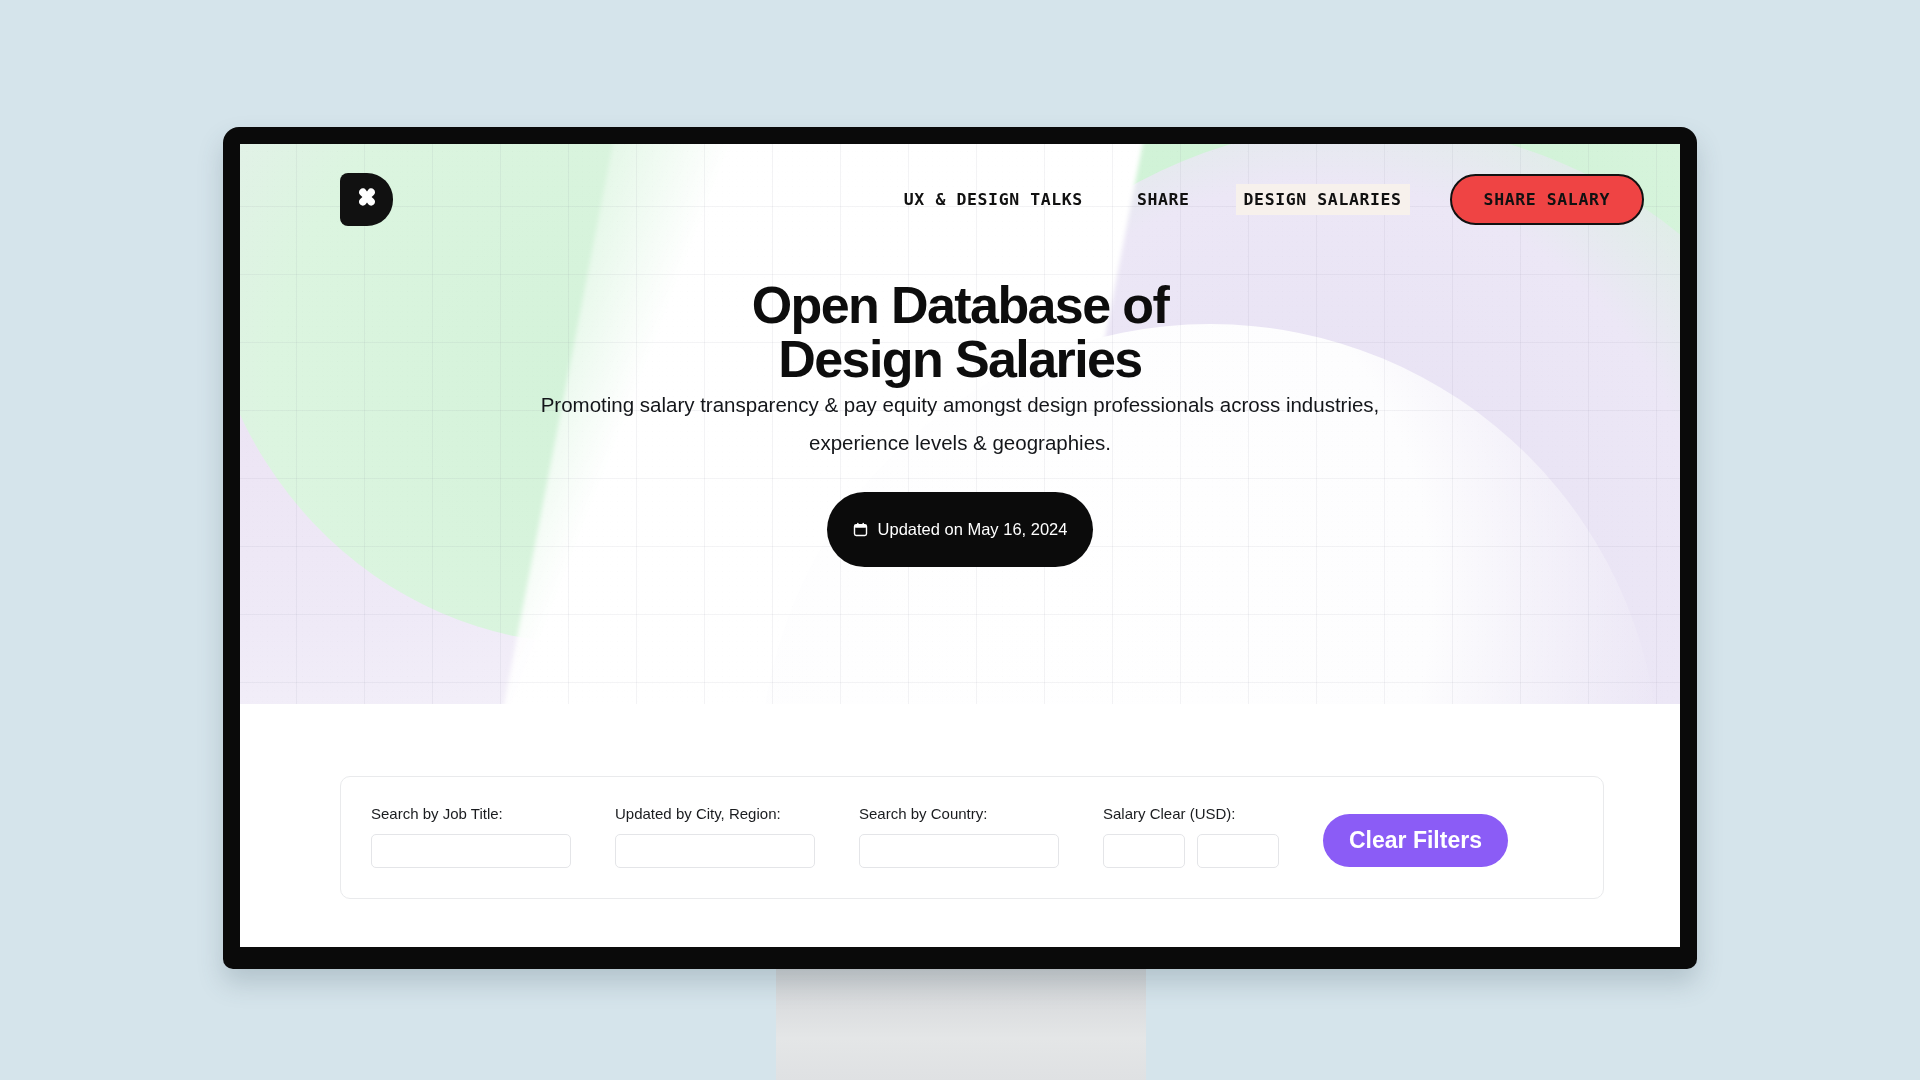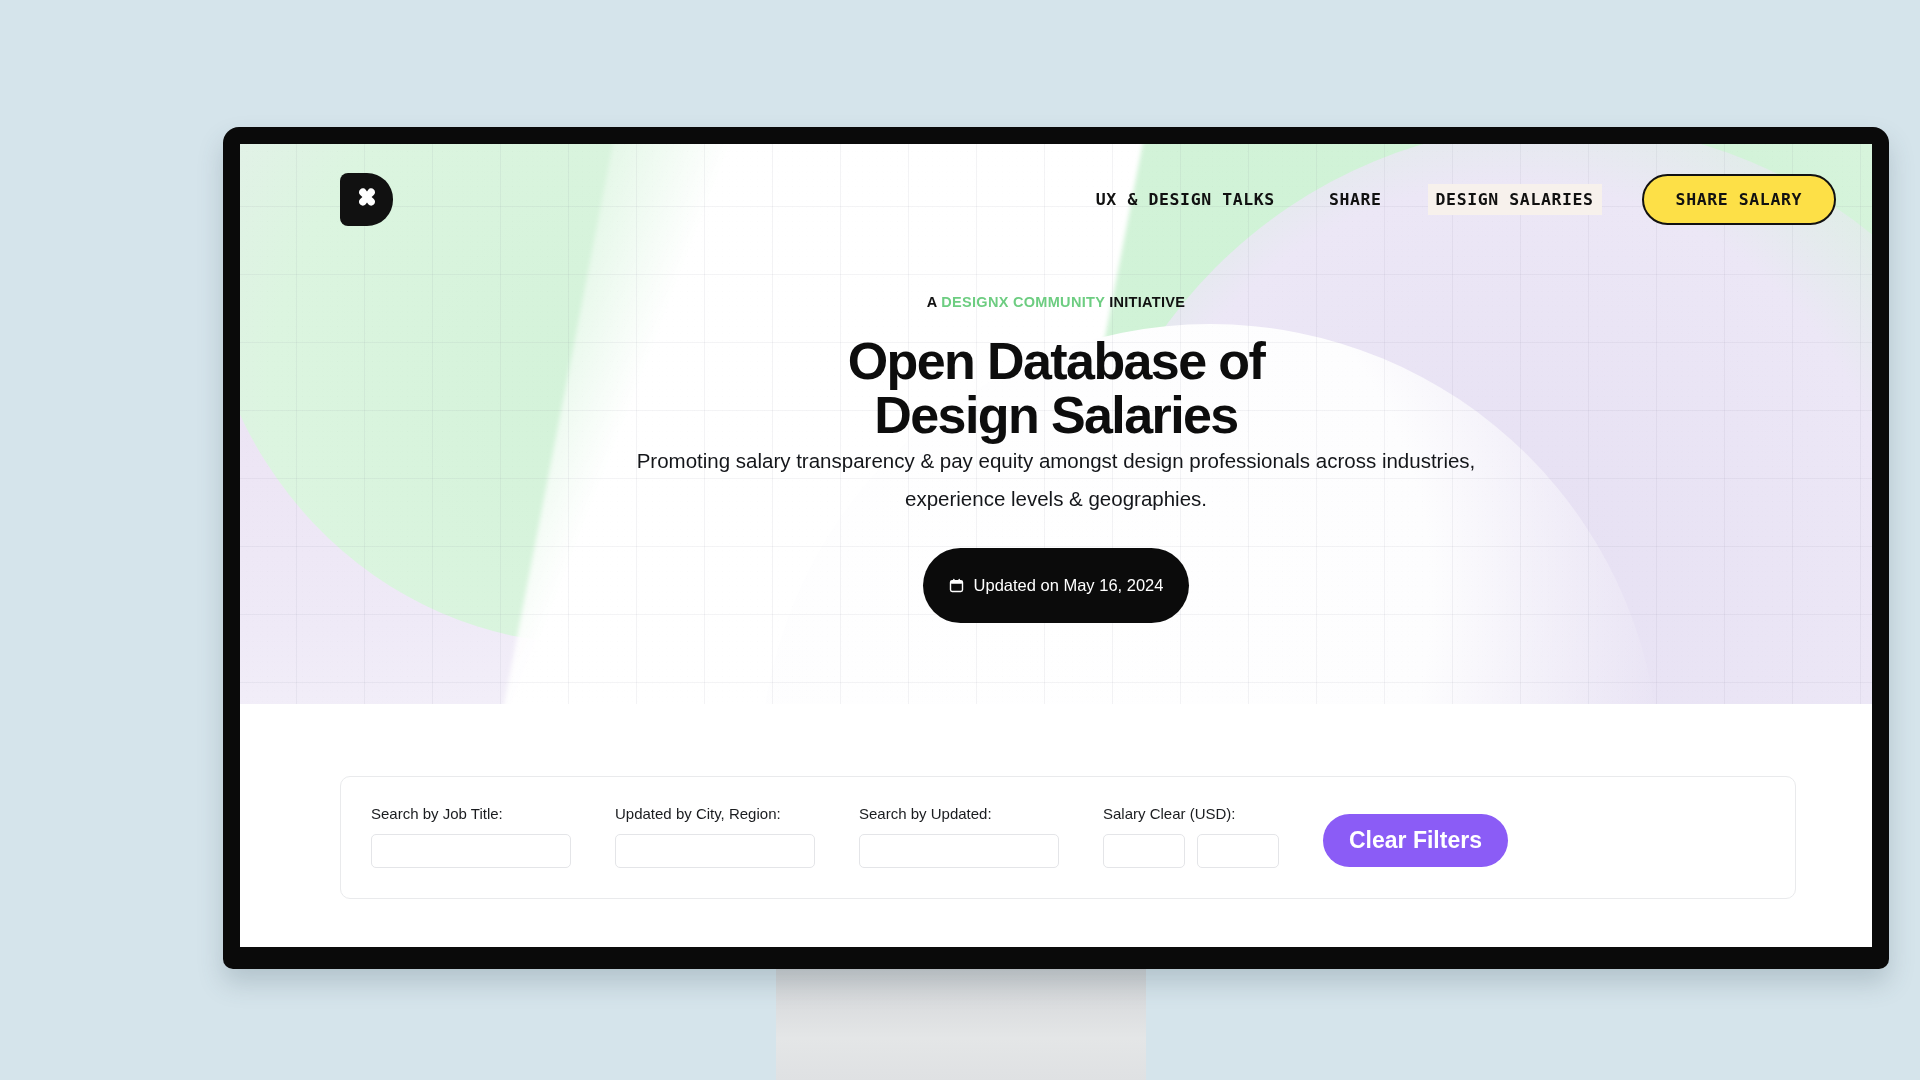--- a/index.html
+++ b/index.html
@@ -30,21 +30,21 @@
     content:"";
     position:absolute;
     left:0; top:0; right:0; height:10px;
     background: linear-gradient(180deg, rgba(150,155,158,.55), rgba(150,155,158,0));
   }
 
   .monitor {
     position: absolute;
     left: 223px;
     top: 127px;
-    width: 1666px;
+    width: 1474px;
     height: 842px;
     background: #0a0a0a;
     border-radius: 16px 16px 10px 10px;
     padding: 17px 17px 22px 17px;
     box-shadow: 0 14px 26px rgba(60,80,95,.22);
   }
 
   .screen {
     position: relative;
     width: 100%;
@@ -163,21 +163,21 @@
   .nav-link.is-active {
     background: #f7f1ec;
     margin-right: 40px;
   }
   .btn-share {
     font-family: "DejaVu Sans Mono", monospace;
     font-size: 16.5px;
     font-weight: 700;
     letter-spacing: 0.6px;
     color: #111111;
-    background: #fde047;
+    background: #ef4444;
     border: 2.5px solid #111111;
     border-radius: 999px;
     padding: 14px 32px;
     cursor: pointer;
     white-space: nowrap;
   }
 
   
   .eyebrow {
     text-align: center;
@@ -300,21 +300,20 @@
           </div>
 
           <div class="nav-links">
             <a class="nav-link" href="#">UX &amp; DESIGN TALKS</a>
             <a class="nav-link" href="#">SHARE</a>
             <a class="nav-link is-active" href="#">DESIGN SALARIES</a>
             <button class="btn-share">SHARE SALARY</button>
           </div>
         </nav>
 
-        <div class="eyebrow"><span>A </span><span class="accent">DESIGNX COMMUNITY</span><span> INITIATIVE</span></div>
 
         <h1 class="hero-title">
           <span class="line">Open Database of</span>
           <span class="line">Design Salaries</span>
         </h1>
 
         <p class="hero-sub">
           <span>Promoting salary transparency &amp; pay equity amongst design professionals across industries,</span><br>
           <span>experience levels &amp; geographies.</span>
         </p>
@@ -342,21 +341,21 @@
           <label class="filter-label">Search by Job Title:</label>
           <input class="filter-input" type="text" value="" placeholder="" style="">
         </div>
 
         <div class="filter-field">
           <label class="filter-label">Updated by City, Region:</label>
           <input class="filter-input wide" type="text" value="" placeholder="" style="">
         </div>
 
         <div class="filter-field">
-          <label class="filter-label">Search by Updated:</label>
+          <label class="filter-label">Search by Country:</label>
           <input class="filter-input" type="text" value="" placeholder="" style="">
         </div>
 
         <div class="filter-field">
           <label class="filter-label">Salary Clear (USD):</label>
           <div class="salary-row">
             <input class="filter-input small" type="text" value="" placeholder="" style="">
             <input class="filter-input small" type="text" value="" placeholder="" style="">
           </div>
         </div>

